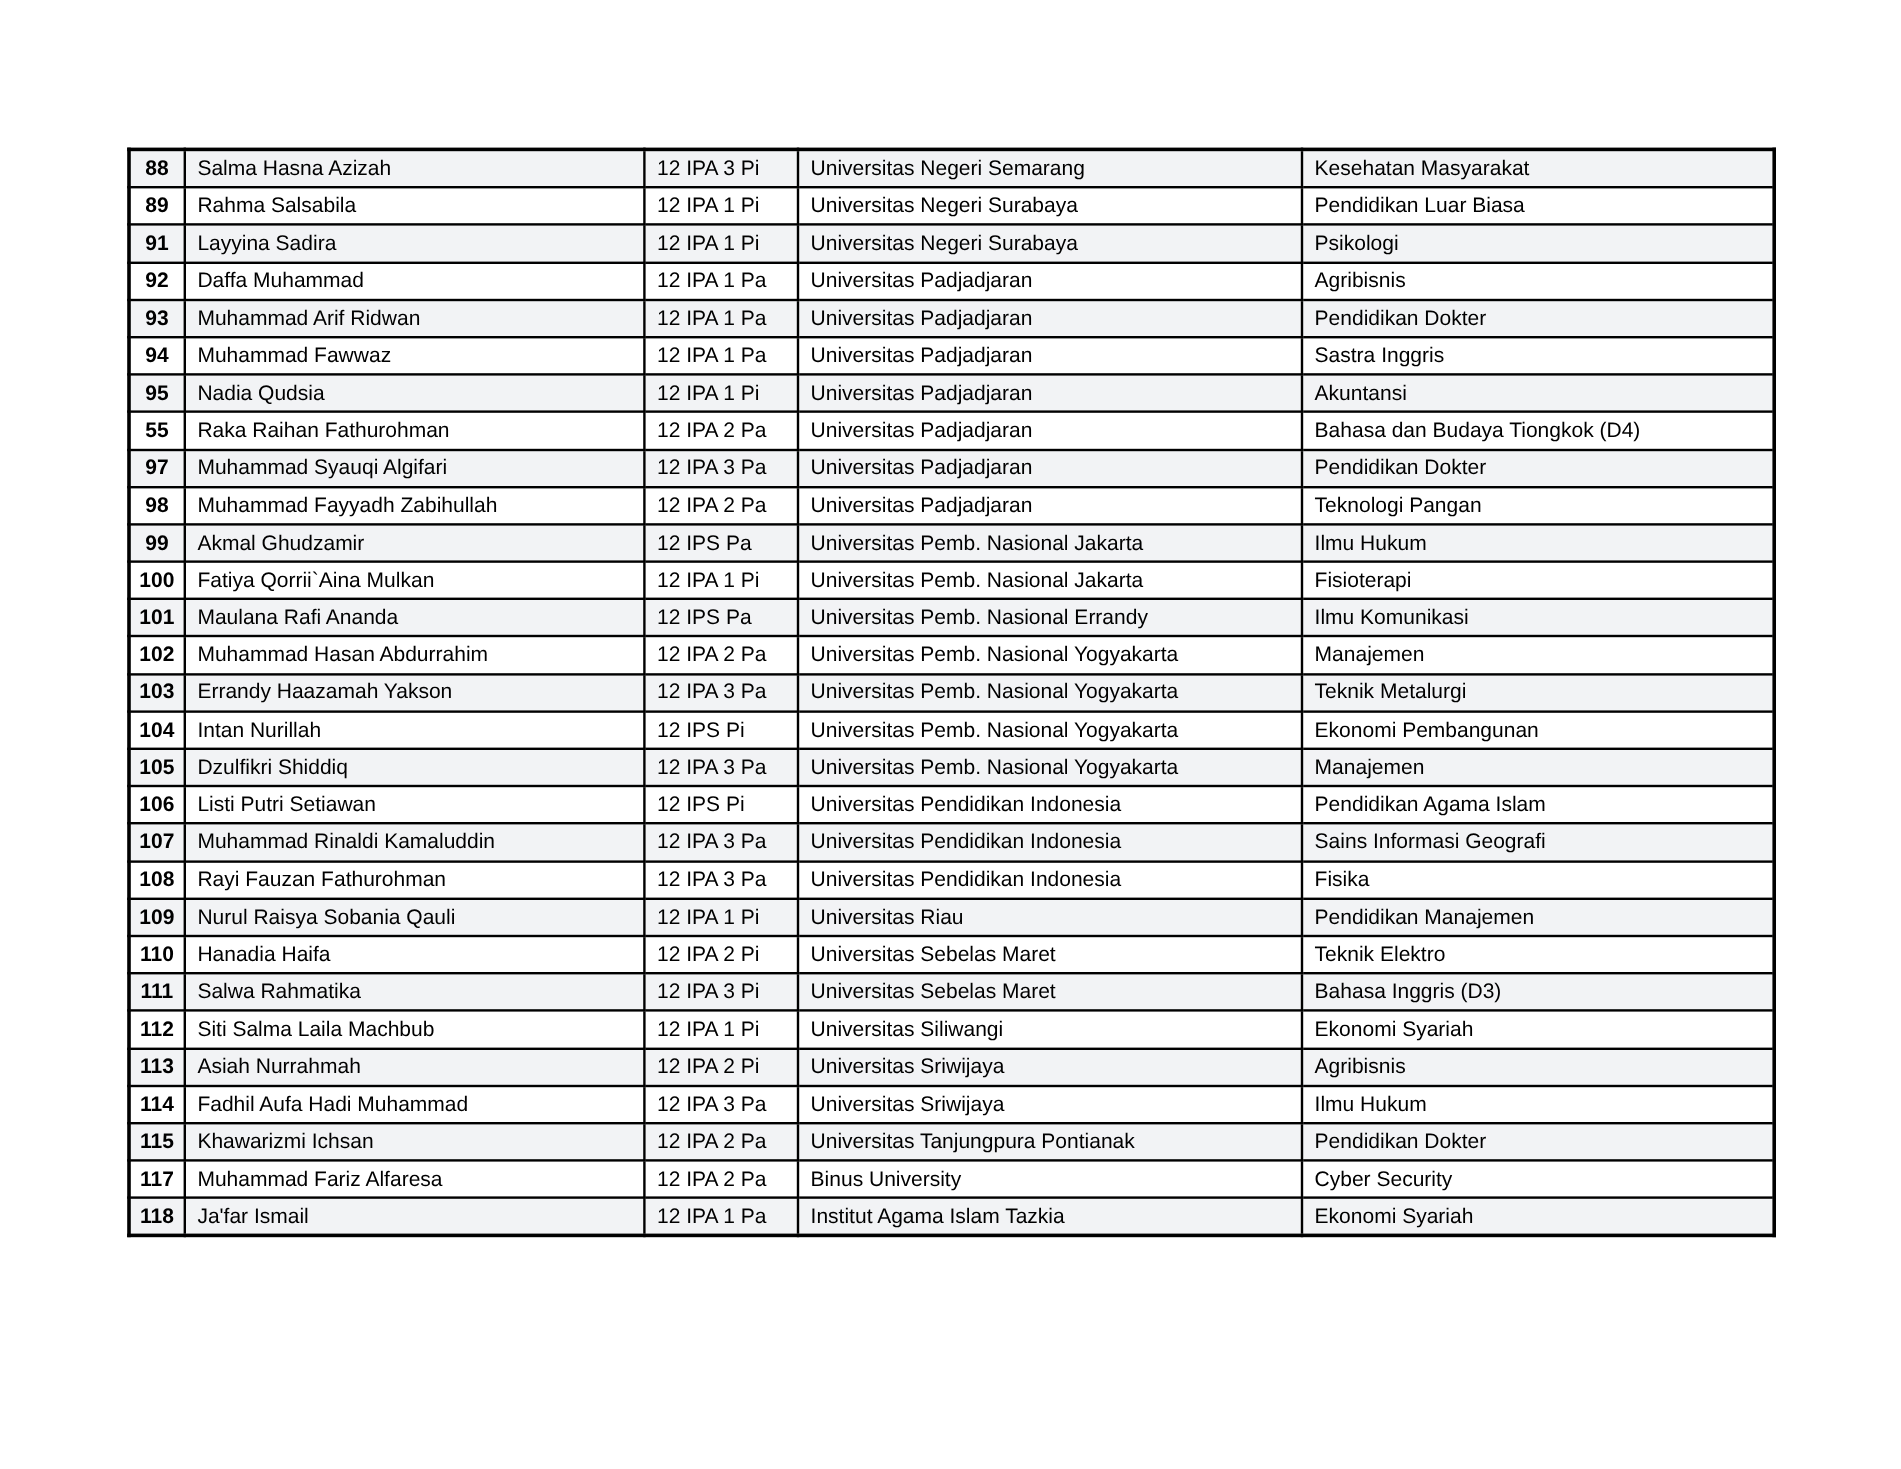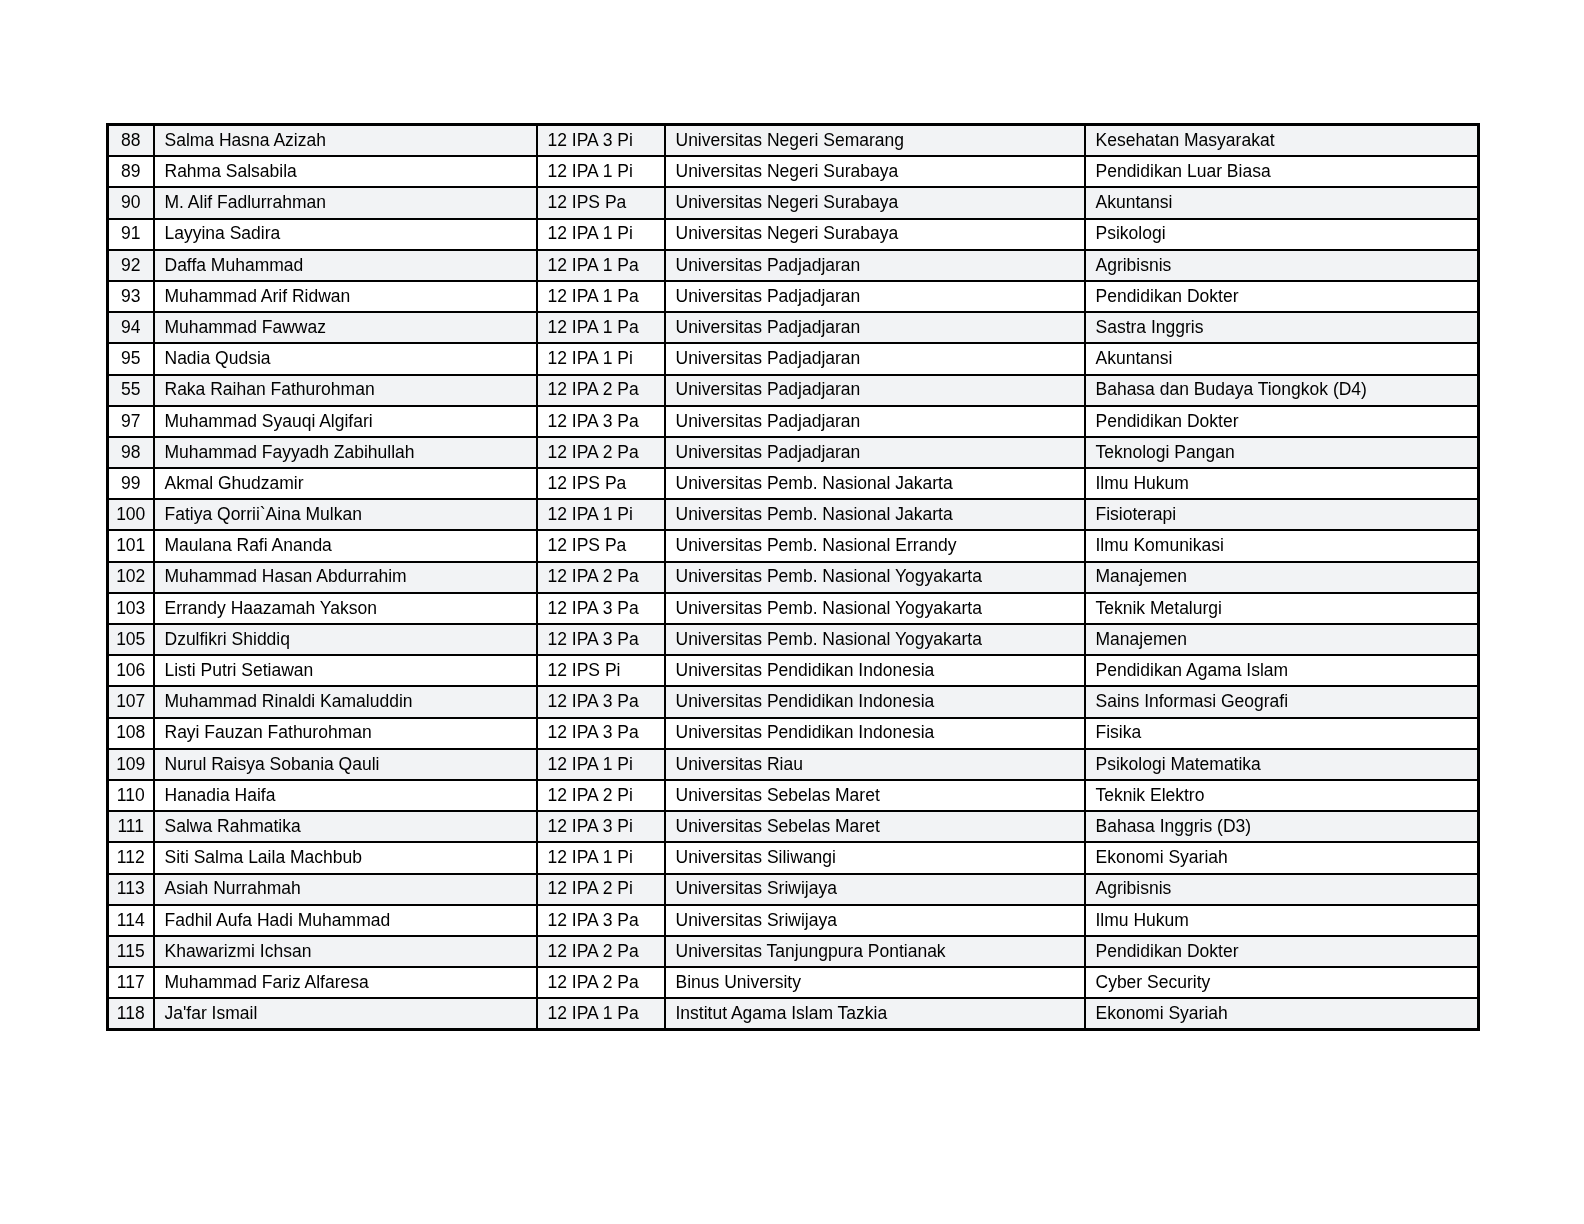--- a/index.html
+++ b/index.html
@@ -38,20 +38,21 @@
     vertical-align: middle;
     white-space: nowrap;
     overflow: hidden;
   }
   
   table.roster tr:nth-child(odd) td  { background: #f2f3f5; }
   table.roster tr:nth-child(even) td { background: #ffffff; }
   table.roster td.col-no {
     text-align: center;
     padding: 0 2px;
+    font-weight: bold;
   }
   col.c-no   { width: 46px; }
   col.c-name { width: 383px; }
   col.c-class{ width: 128px; }
   col.c-univ { width: 420px; }
   col.c-major{ width: 394px; }
 </style>
 </head>
 <body>
 
@@ -73,27 +74,20 @@
           <td class="col-major">Kesehatan Masyarakat</td>
         </tr>
         <tr>
           <td class="col-no">89</td>
           <td class="col-name">Rahma Salsabila</td>
           <td class="col-class">12 IPA 1 Pi</td>
           <td class="col-university">Universitas Negeri Surabaya</td>
           <td class="col-major">Pendidikan Luar Biasa</td>
         </tr>
         <tr>
-          <td class="col-no">90</td>
-          <td class="col-name">M. Alif Fadlurrahman</td>
-          <td class="col-class">12 IPS Pa</td>
-          <td class="col-university">Universitas Negeri Surabaya</td>
-          <td class="col-major">Akuntansi</td>
-        </tr>
-        <tr>
           <td class="col-no">91</td>
           <td class="col-name">Layyina Sadira</td>
           <td class="col-class">12 IPA 1 Pi</td>
           <td class="col-university">Universitas Negeri Surabaya</td>
           <td class="col-major">Psikologi</td>
         </tr>
         <tr>
           <td class="col-no">92</td>
           <td class="col-name">Daffa Muhammad</td>
           <td class="col-class">12 IPA 1 Pa</td>
@@ -171,20 +165,27 @@
           <td class="col-major">Manajemen</td>
         </tr>
         <tr>
           <td class="col-no">103</td>
           <td class="col-name">Errandy Haazamah Yakson</td>
           <td class="col-class">12 IPA 3 Pa</td>
           <td class="col-university">Universitas Pemb. Nasional Yogyakarta</td>
           <td class="col-major">Teknik Metalurgi</td>
         </tr>
         <tr>
+          <td class="col-no">104</td>
+          <td class="col-name">Intan Nurillah</td>
+          <td class="col-class">12 IPS Pi</td>
+          <td class="col-university">Universitas Pemb. Nasional Yogyakarta</td>
+          <td class="col-major">Ekonomi Pembangunan</td>
+        </tr>
+        <tr>
           <td class="col-no">105</td>
           <td class="col-name">Dzulfikri Shiddiq</td>
           <td class="col-class">12 IPA 3 Pa</td>
           <td class="col-university">Universitas Pemb. Nasional Yogyakarta</td>
           <td class="col-major">Manajemen</td>
         </tr>
         <tr>
           <td class="col-no">106</td>
           <td class="col-name">Listi Putri Setiawan</td>
           <td class="col-class">12 IPS Pi</td>
@@ -203,21 +204,21 @@
           <td class="col-name">Rayi Fauzan Fathurohman</td>
           <td class="col-class">12 IPA 3 Pa</td>
           <td class="col-university">Universitas Pendidikan Indonesia</td>
           <td class="col-major">Fisika</td>
         </tr>
         <tr>
           <td class="col-no">109</td>
           <td class="col-name">Nurul Raisya Sobania Qauli</td>
           <td class="col-class">12 IPA 1 Pi</td>
           <td class="col-university">Universitas Riau</td>
-          <td class="col-major">Psikologi Matematika</td>
+          <td class="col-major">Pendidikan Manajemen</td>
         </tr>
         <tr>
           <td class="col-no">110</td>
           <td class="col-name">Hanadia Haifa</td>
           <td class="col-class">12 IPA 2 Pi</td>
           <td class="col-university">Universitas Sebelas Maret</td>
           <td class="col-major">Teknik Elektro</td>
         </tr>
         <tr>
           <td class="col-no">111</td>

